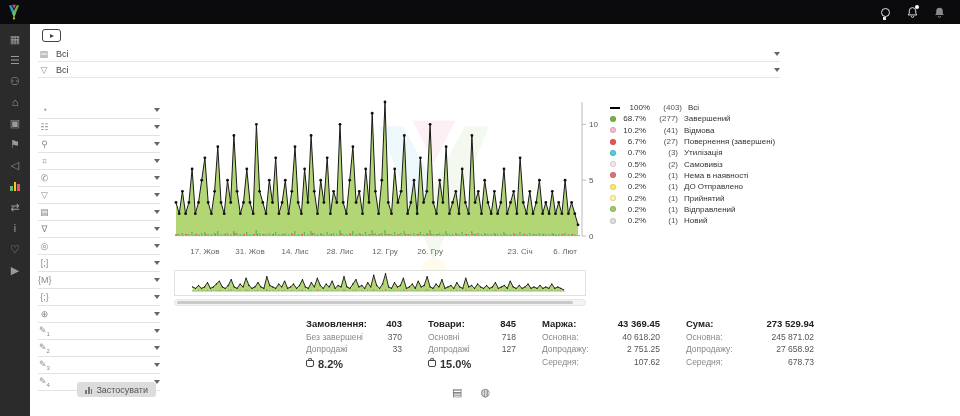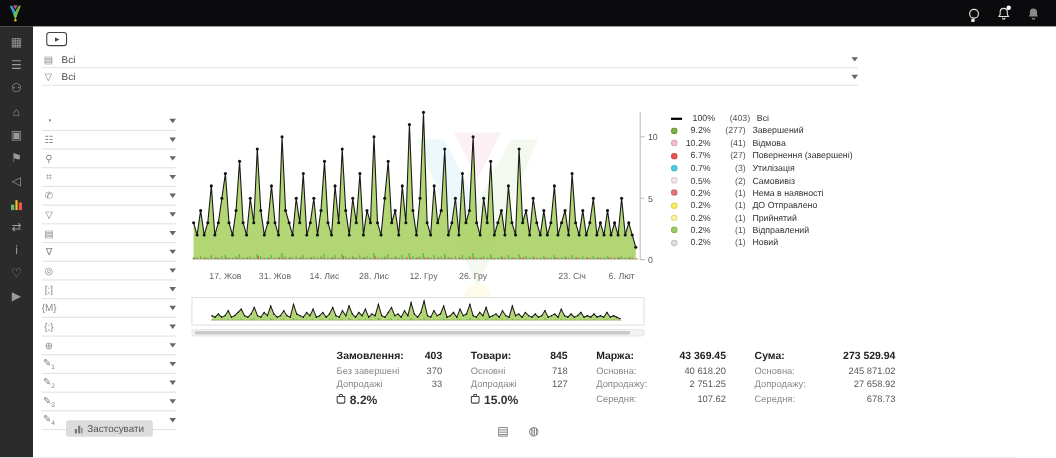--- a/index.html
+++ b/index.html
@@ -48,21 +48,21 @@
   .datebox{border:1px solid #ddd;border-radius:3px;padding:2px 7px;color:#333;background:#fff;cursor:text}
   .lbl-sm{color:#999}
 
   
   .filter-list{position:absolute;left:8px;top:78px;width:122px}
   .flt-row{display:flex;align-items:center;height:16px;border-bottom:1px solid #e3e3e3;gap:5px;font-size:9px;color:#888}
   .flt-row .glyph{width:13px;text-align:center;flex:none;font-size:9px}
   .flt-row sub{font-size:6px}
   .flt-field{flex:1;display:flex;justify-content:flex-end;align-items:center;cursor:pointer;height:100%}
 
-  .apply-btn{position:absolute;left:30px;top:358px;height:15px;padding:0 8px;background:#dcdcdc;border:none;border-radius:3px;font-size:9px;color:#555;display:flex;align-items:center;gap:4px;cursor:pointer;font-family:inherit}
+  .apply-btn{position:absolute;left:47px;top:358px;height:15px;padding:0 8px;background:#dcdcdc;border:none;border-radius:3px;font-size:9px;color:#555;display:flex;align-items:center;gap:4px;cursor:pointer;font-family:inherit}
   .mini-bars{display:inline-flex;align-items:flex-end;gap:1px;height:8px}
   .mini-bars i{display:block;width:1.8px;background:#777}
   .mini-bars i:nth-child(1){height:4px}.mini-bars i:nth-child(2){height:7px}.mini-bars i:nth-child(3){height:5px}
 
   
   .chart-wrap{position:absolute;left:140px;top:70px;right:0;bottom:0}
   .watermark{position:absolute;left:158px;top:8px;width:212px;height:196px;opacity:.08;pointer-events:none}
   #main-chart{position:absolute;left:0;top:0;width:470px;height:168px}
   #nav-chart{position:absolute;left:4px;top:176px;width:412px;height:26px;border:1px solid #e2e2e2;background:#fff;box-sizing:border-box}
   .scrollbar{position:absolute;left:4px;top:205px;width:412px;height:7px;background:#f3f3f3;border:1px solid #e7e7e7;border-radius:3px;box-sizing:border-box}
@@ -1069,21 +1069,21 @@
       </div>
       <div class="legend" id="legend">
           <div class="lg-row">
             <span class="sw-line" style="background: rgb(0, 0, 0);"></span>
             <span class="lg-pct">100%</span>
             <span class="lg-cnt">(403)</span>
             <span class="lg-lbl">Всі</span>
           </div>
           <div class="lg-row">
             <span class="sw-dot" style="background: rgb(124, 179, 66);"></span>
-            <span class="lg-pct">9.2%</span>
+            <span class="lg-pct">68.7%</span>
             <span class="lg-cnt">(277)</span>
             <span class="lg-lbl">Завершений</span>
           </div>
           <div class="lg-row">
             <span class="sw-dot" style="background: rgb(248, 187, 208);"></span>
             <span class="lg-pct">10.2%</span>
             <span class="lg-cnt">(41)</span>
             <span class="lg-lbl">Відмова</span>
           </div>
           <div class="lg-row">

